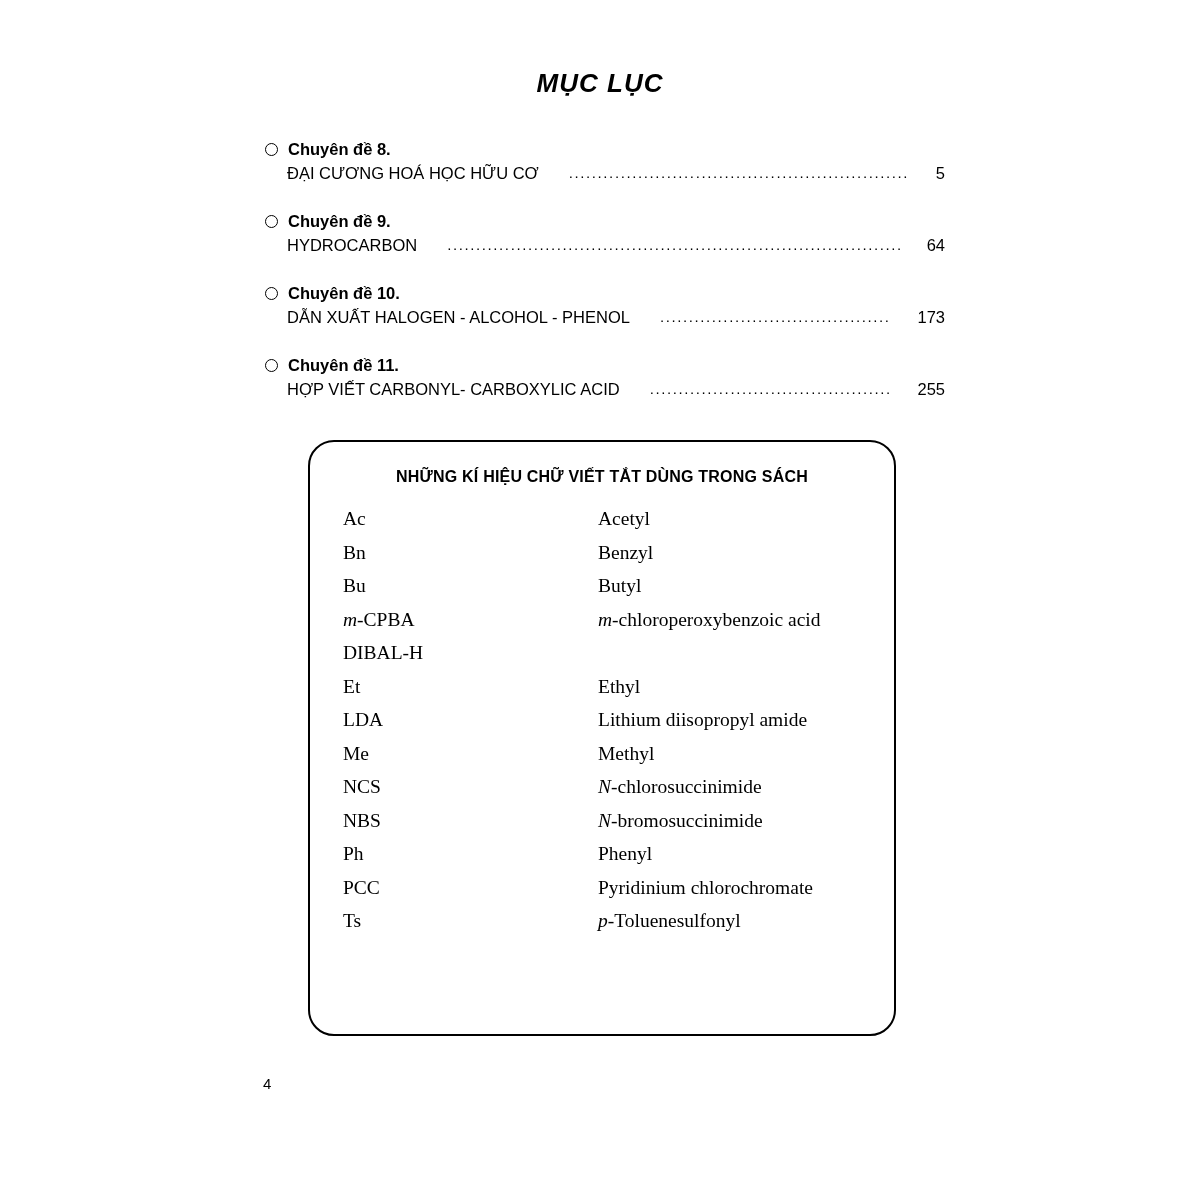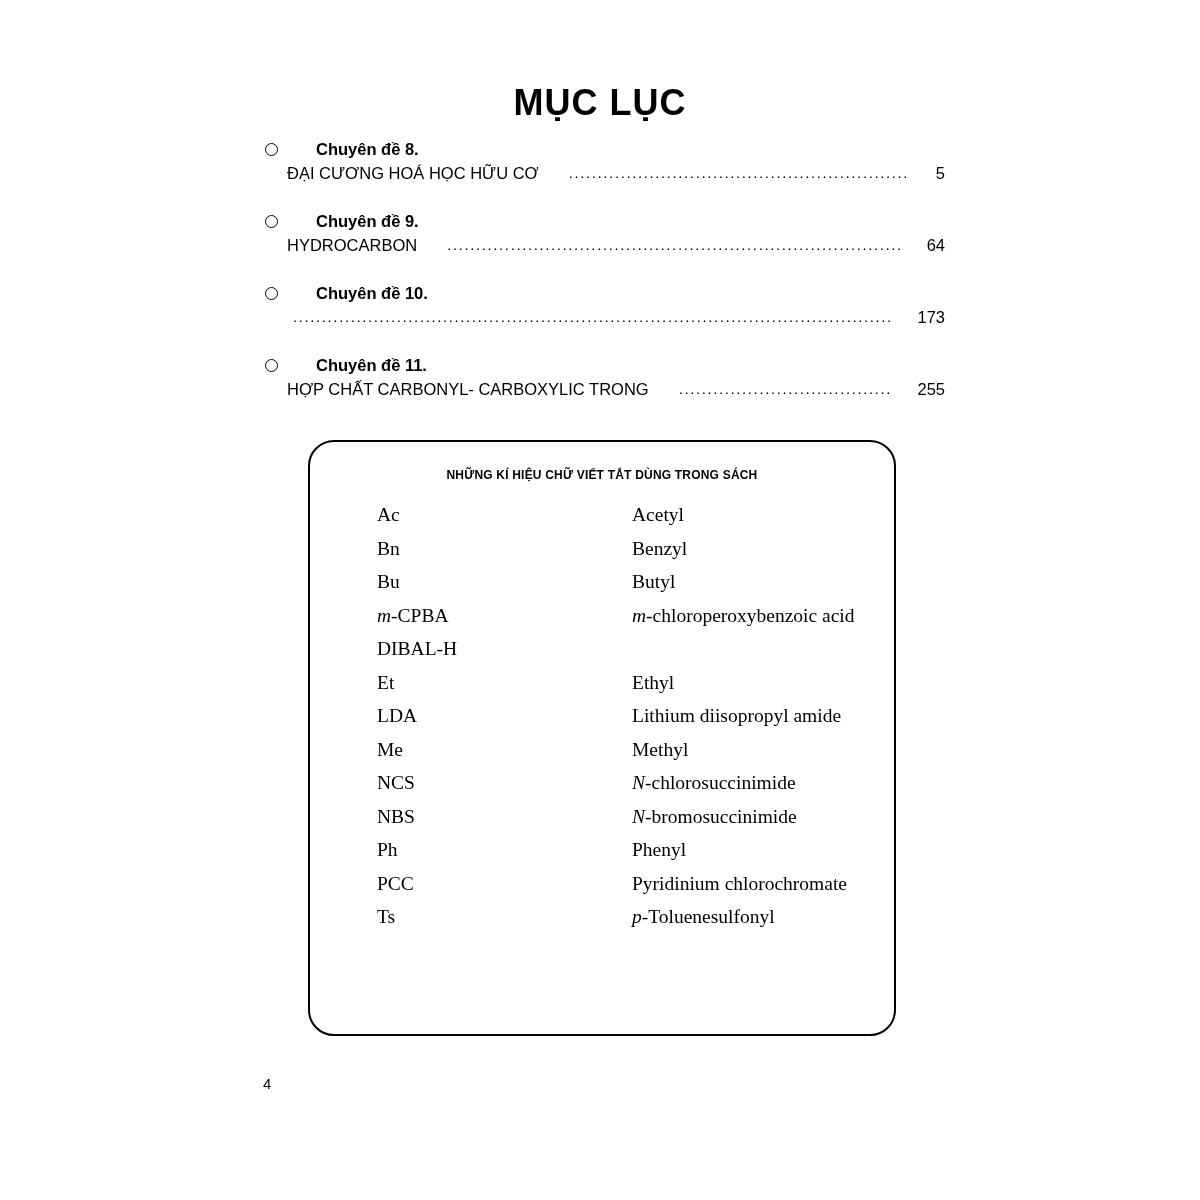--- a/index.html
+++ b/index.html
@@ -16,48 +16,48 @@
     overflow: hidden;
   }
 
   .page {
     position: absolute;
     inset: 0;
   }
 
   .doc-title {
     position: absolute;
-    top: 82px;
+    top: 68px;
     left: 0;
     width: 1200px;
     text-align: center;
-    font-size: 36px;
+    font-size: 26px;
     font-weight: bold;
     letter-spacing: 1px;
+    font-style: italic;
   }
 
   
   .toc {
     position: absolute;
     top: 134px;
     left: 265px;
     width: 680px;
   }
 
   .toc-entry {
     margin-bottom: 8px;
   }
 
   .toc-chapter {
     display: flex;
     align-items: center;
     font-size: 16.5px;
     font-weight: bold;
     height: 30px;
-    gap: 28px;
   }
 
   .bullet-icon {
     display: inline-block;
     width: 11px;
     height: 11px;
     border: 1.6px solid #000;
     border-radius: 50%;
     margin-right: 10px;
     flex: none;
@@ -99,29 +99,29 @@
     left: 308px;
     width: 588px;
     height: 596px;
     border: 2.4px solid #000;
     border-radius: 26px;
     box-sizing: border-box;
   }
 
   .abbr-title {
     text-align: center;
-    font-size: 12px;
+    font-size: 16px;
     font-weight: bold;
     margin-top: 26px;
     letter-spacing: 0.2px;
   }
 
   .abbr-list {
     margin-top: 22px;
-    padding-left: 67px;
+    padding-left: 33px;
   }
 
   .abbr-row {
     display: flex;
     height: 33.5px;
     align-items: baseline;
     font-family: "Liberation Serif", serif;
     font-size: 19.5px;
   }
 
@@ -178,32 +178,33 @@
         <span class="page-num">64</span>
       </div>
     </div>
 
     <div class="toc-entry">
       <div class="toc-chapter">
         <span class="bullet-icon"></span>
         <span>Chuyên đề 10.</span>
       </div>
       <div class="toc-line">
+        <span class="label">DẪN XUẤT HALOGEN - ALCOHOL - PHENOL</span>
         <span class="dots">................................................................................................................</span>
         <span class="page-num">173</span>
       </div>
     </div>
 
     <div class="toc-entry">
       <div class="toc-chapter">
         <span class="bullet-icon"></span>
         <span>Chuyên đề 11.</span>
       </div>
       <div class="toc-line">
-        <span class="label">HỢP CHẤT CARBONYL- CARBOXYLIC TRONG</span>
+        <span class="label">HỢP VIẾT CARBONYL- CARBOXYLIC ACID</span>
         <span class="dots">................................................................................................................</span>
         <span class="page-num">255</span>
       </div>
     </div>
 
   </div>
 
   <div class="abbr-box">
     <div class="abbr-title">NHỮNG KÍ HIỆU CHỮ VIẾT TẮT DÙNG TRONG SÁCH</div>
     <div class="abbr-list">

